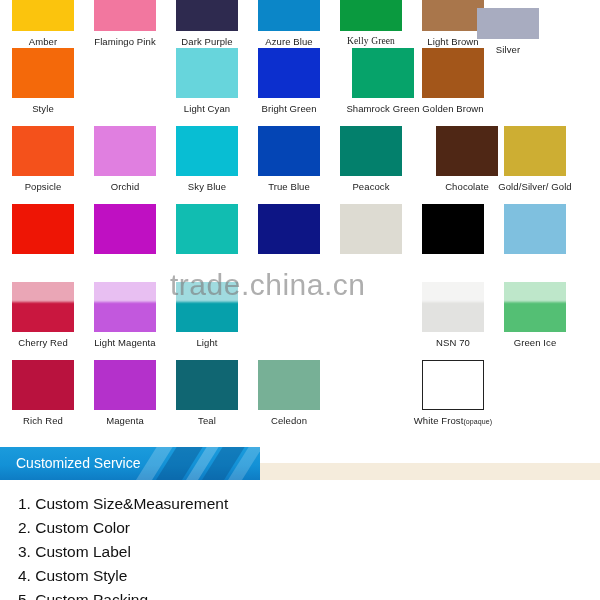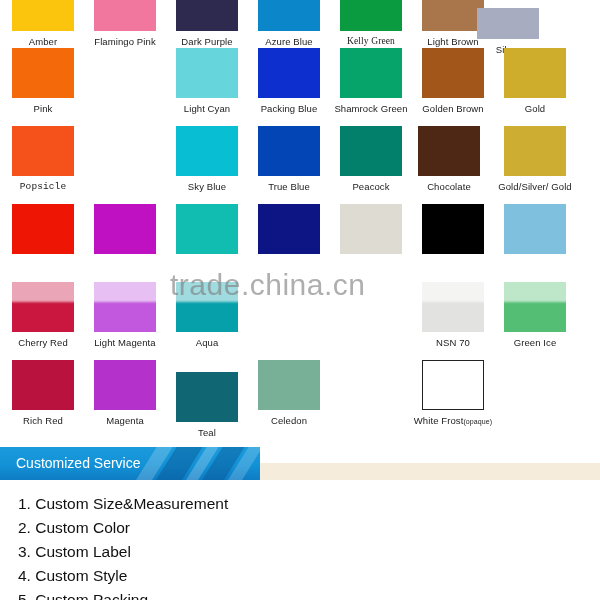--- a/index.html
+++ b/index.html
@@ -107,61 +107,61 @@
           <span class="cap">Light Brown</span>
         </div>
         <div class="cell" style="left: 467px; margin-top: 8px;">
           <div class="chip" style="background: rgb(168, 172, 192);"></div>
           <span class="cap">Silver</span>
         </div>
       </div>
       <div class="row">
         <div class="cell" style="left: 2px;">
           <div class="chip" style="background: rgb(244, 105, 10);"></div>
-          <span class="cap">Pink</span>
+          <span class="cap">Style</span>
         </div>
         <div class="cell" style="left: 166px;">
           <div class="chip" style="background: rgb(103, 213, 220);"></div>
           <span class="cap">Light  Cyan</span>
         </div>
         <div class="cell" style="left: 248px;">
           <div class="chip" style="background: rgb(12, 47, 206);"></div>
-          <span class="cap">Packing Blue</span>
-        </div>
-        <div class="cell" style="left: 330px;">
+          <span class="cap">Bright Green</span>
+        </div>
+        <div class="cell" style="left: 342px;">
           <div class="chip" style="background: rgb(6, 163, 106);"></div>
           <span class="cap">Shamrock  Green</span>
         </div>
         <div class="cell" style="left: 412px;">
           <div class="chip" style="background: rgb(163, 86, 26);"></div>
           <span class="cap">Golden Brown</span>
         </div>
-        <div class="cell" style="left: 494px;">
-          <div class="chip" style="background: rgb(207, 173, 44);"></div>
-          <span class="cap">Gold</span>
-        </div>
-      </div>
-      <div class="row">
-        <div class="cell" style="left: 2px; font-family: Liberation Mono, monospace;">
+      </div>
+      <div class="row">
+        <div class="cell" style="left: 2px;">
           <div class="chip" style="background: rgb(244, 81, 27);"></div>
           <span class="cap">Popsicle</span>
+        </div>
+        <div class="cell" style="left: 84px;">
+          <div class="chip" style="background: rgb(224, 127, 224);"></div>
+          <span class="cap">Orchid</span>
         </div>
         <div class="cell" style="left: 166px;">
           <div class="chip" style="background: rgb(8, 190, 211);"></div>
           <span class="cap">Sky Blue</span>
         </div>
         <div class="cell" style="left: 248px;">
           <div class="chip" style="background: rgb(4, 69, 181);"></div>
           <span class="cap">True Blue</span>
         </div>
         <div class="cell" style="left: 330px;">
           <div class="chip" style="background: rgb(3, 128, 108);"></div>
           <span class="cap">Peacock</span>
         </div>
-        <div class="cell" style="left: 408px;">
+        <div class="cell" style="left: 426px;">
           <div class="chip" style="background: rgb(79, 39, 21);"></div>
           <span class="cap">Chocolate</span>
         </div>
         <div class="cell" style="left: 494px;">
           <div class="chip" style="background: rgb(205, 174, 51);"></div>
           <span class="cap">Gold/Silver/ Gold</span>
         </div>
       </div>
       <div class="row">
         <div class="cell" style="left: 2px;">
@@ -197,41 +197,41 @@
         <div class="cell" style="left: 2px;">
           <div class="chip" style="background: rgb(201, 23, 63);"></div>
           <span class="cap">Cherry Red</span>
         </div>
         <div class="cell" style="left: 84px;">
           <div class="chip" style="background: rgb(194, 88, 221);"></div>
           <span class="cap">Light Magenta</span>
         </div>
         <div class="cell" style="left: 166px;">
           <div class="chip" style="background: rgb(6, 160, 171);"></div>
-          <span class="cap">Aqua</span>
+          <span class="cap">Light</span>
         </div>
         <div class="cell" style="left: 412px;">
           <div class="chip" style="background: rgb(226, 226, 224);"></div>
           <span class="cap">NSN 70</span>
         </div>
         <div class="cell" style="left: 494px;">
           <div class="chip" style="background: rgb(84, 191, 116);"></div>
           <span class="cap">Green Ice</span>
         </div>
       </div>
       <div class="row">
         <div class="cell" style="left: 2px;">
           <div class="chip" style="background: rgb(185, 18, 62);"></div>
           <span class="cap">Rich Red</span>
         </div>
         <div class="cell" style="left: 84px;">
           <div class="chip" style="background: rgb(180, 49, 203);"></div>
           <span class="cap">Magenta</span>
         </div>
-        <div class="cell" style="left: 166px; margin-top: 12px;">
+        <div class="cell" style="left: 166px;">
           <div class="chip" style="background: rgb(16, 102, 114);"></div>
           <span class="cap">Teal</span>
         </div>
         <div class="cell" style="left: 248px;">
           <div class="chip" style="background: rgb(119, 176, 150);"></div>
           <span class="cap">Celedon</span>
         </div>
         <div class="cell" style="left: 412px;">
           <div class="chip outline"></div>
           <span class="cap">White Frost<span class="sub">(opaque)</span></span>

